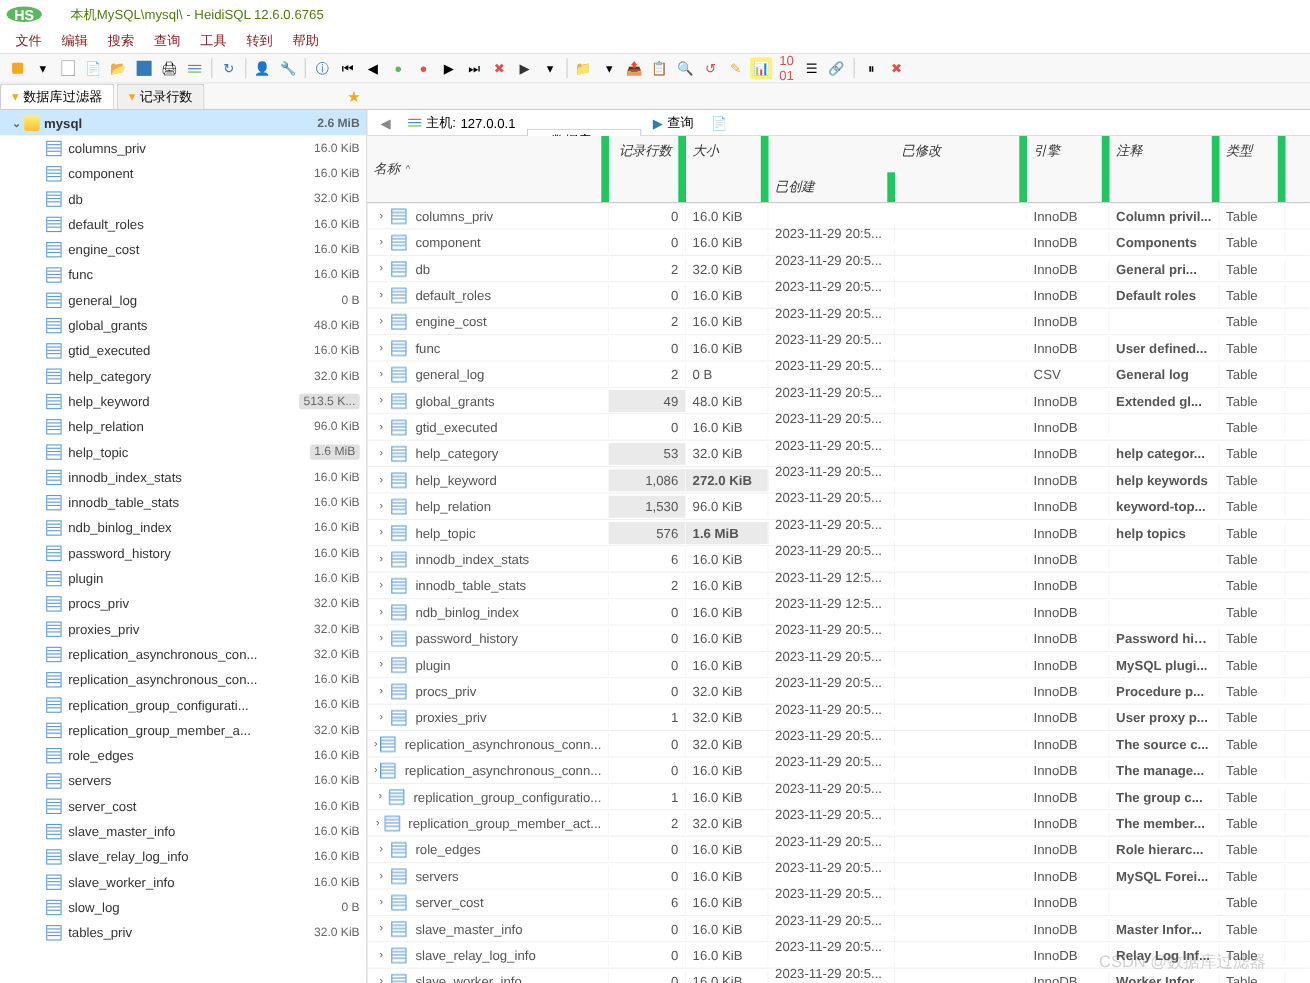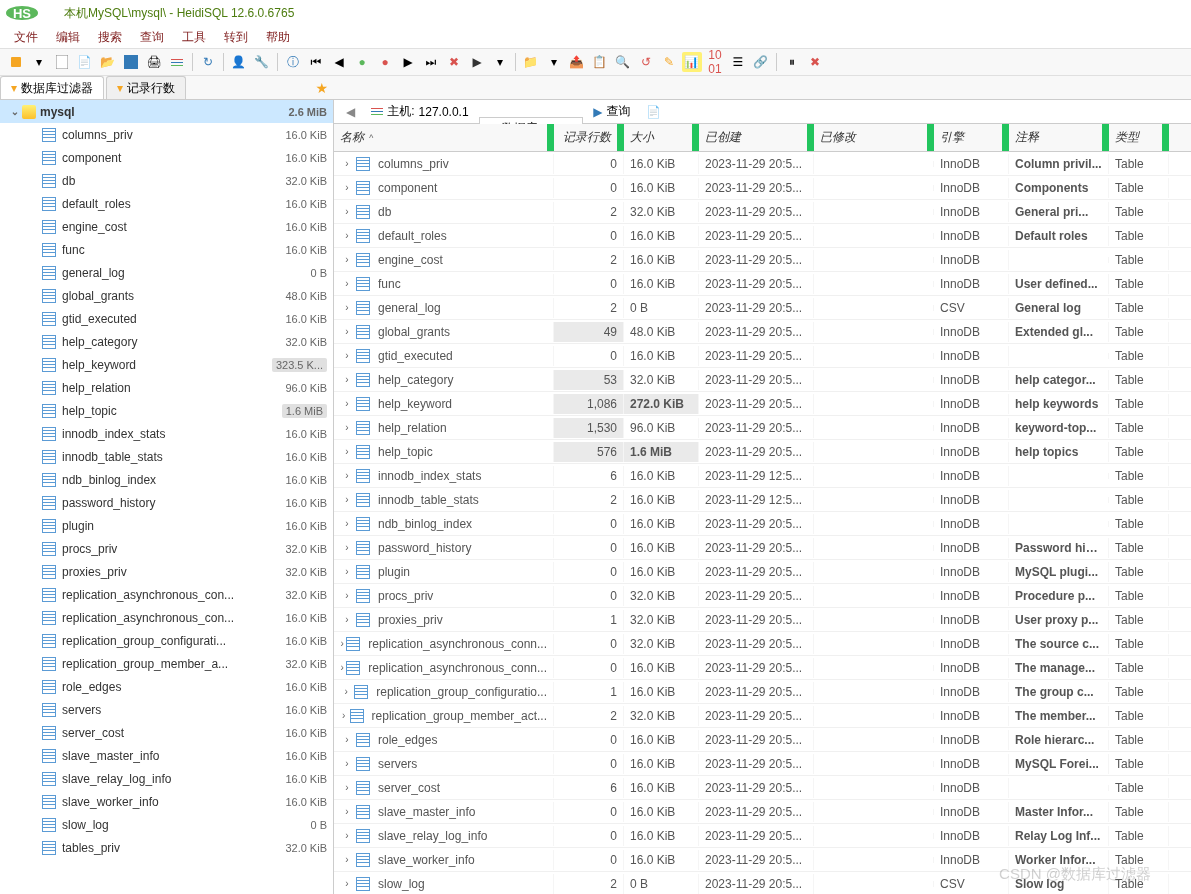--- a/index.html
+++ b/index.html
@@ -41,21 +41,21 @@
 .grid { flex:1; overflow:auto; }
 .grid-header { display:flex; background:#f8f8f8; border-bottom:1px solid #ccc; position:sticky; top:0; }
 .grid-header .cell { padding:5px 6px; border-right:7px solid #22c55e; font-weight:normal; color:#333; cursor:pointer;font-style:italic; }
 .grid-row { display:flex; border-bottom:1px solid #f0f0f0; height:24px; align-items:center; }
 .grid-row .cell { padding:3px 6px; border-right:1px solid #f5f5f5; white-space:nowrap; overflow:hidden; text-overflow:ellipsis; color:#555; }
 .c-name { width:220px; display:flex; align-items:center; gap:2px; }
 .c-rows { width:70px; text-align:right; }
 .c-rows.hl { background:#eaeaea; }
 .c-size { width:75px; }
 .c-size.hl { background:#eaeaea;font-weight:bold; }
-.c-created { width:115px; }
+.c-created { width:115px;margin-top:33px; }
 .c-modified { width:120px; }
 .c-engine { width:75px; }
 .c-comment { width:100px;font-weight:bold; }
 .c-type { width:60px; }
 .sort-ind { font-size:9px; margin-left:3px; color:#666; }
 .watermark { position:absolute; right:40px; bottom:10px; color:rgba(100,100,100,0.3); font-size:15px; pointer-events:none; }
 svg { display:block; }
 </style>
 </head>
 <body>
@@ -204,21 +204,21 @@
     <span class="tree-size">16.0 KiB</span>
         </div>
         <div class="tree-row child">
           <span class="tbl-icon"></span>
     <span class="tree-label">help_category</span>
     <span class="tree-size">32.0 KiB</span>
         </div>
         <div class="tree-row child">
           <span class="tbl-icon"></span>
     <span class="tree-label">help_keyword</span>
-    <span class="tree-size hl">323.5 K...</span>
+    <span class="tree-size hl">513.5 K...</span>
         </div>
         <div class="tree-row child">
           <span class="tbl-icon"></span>
     <span class="tree-label">help_relation</span>
     <span class="tree-size">96.0 KiB</span>
         </div>
         <div class="tree-row child">
           <span class="tbl-icon"></span>
     <span class="tree-label">help_topic</span>
     <span class="tree-size hl">1.6 MiB</span>

